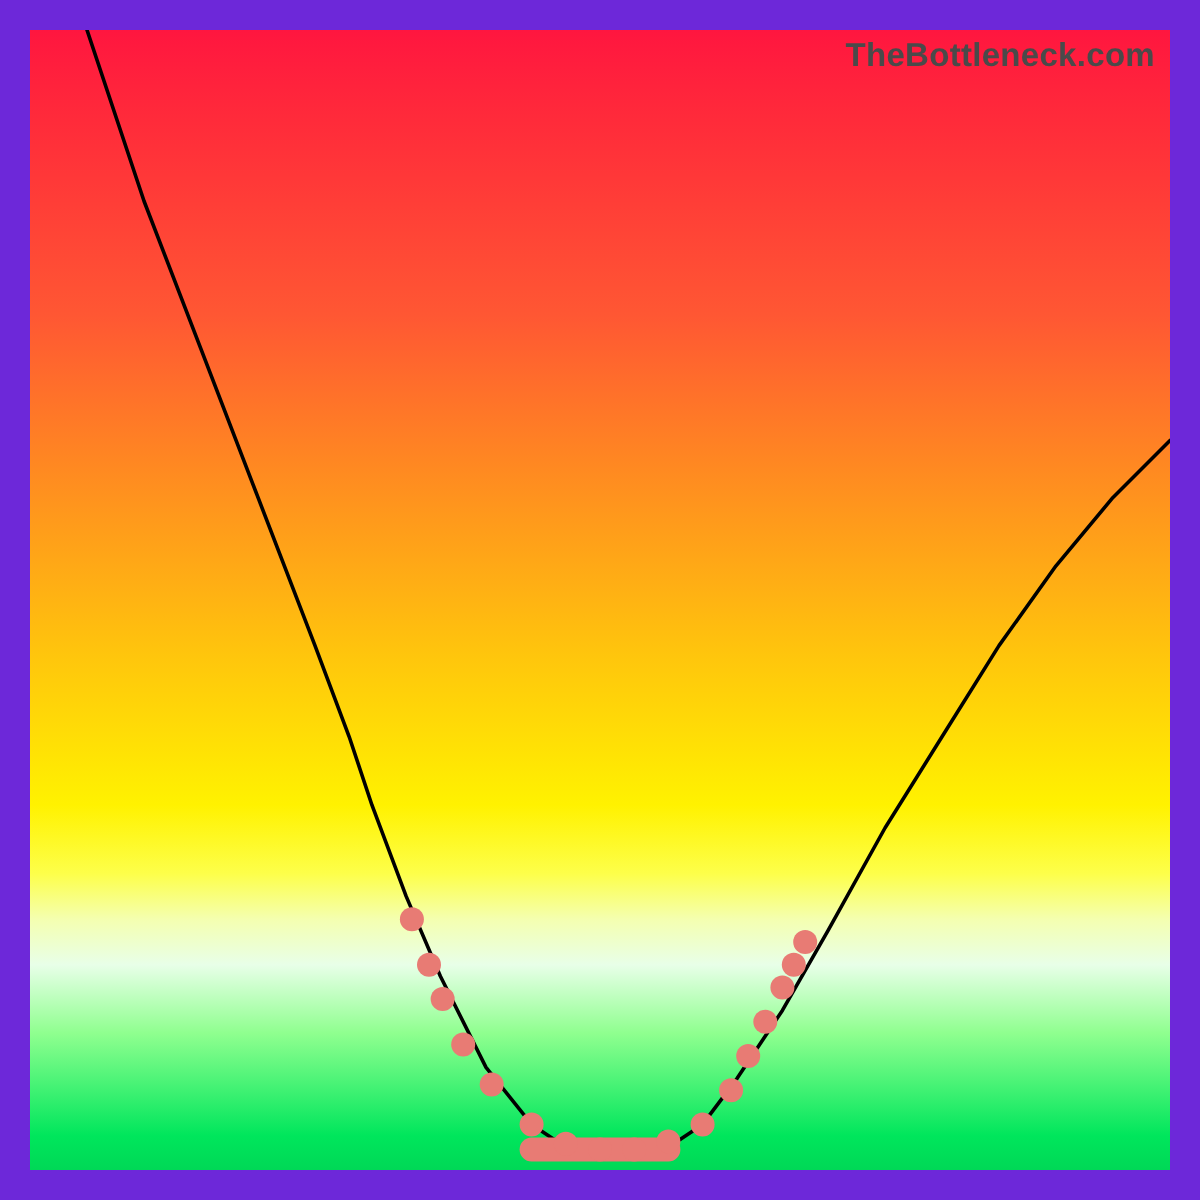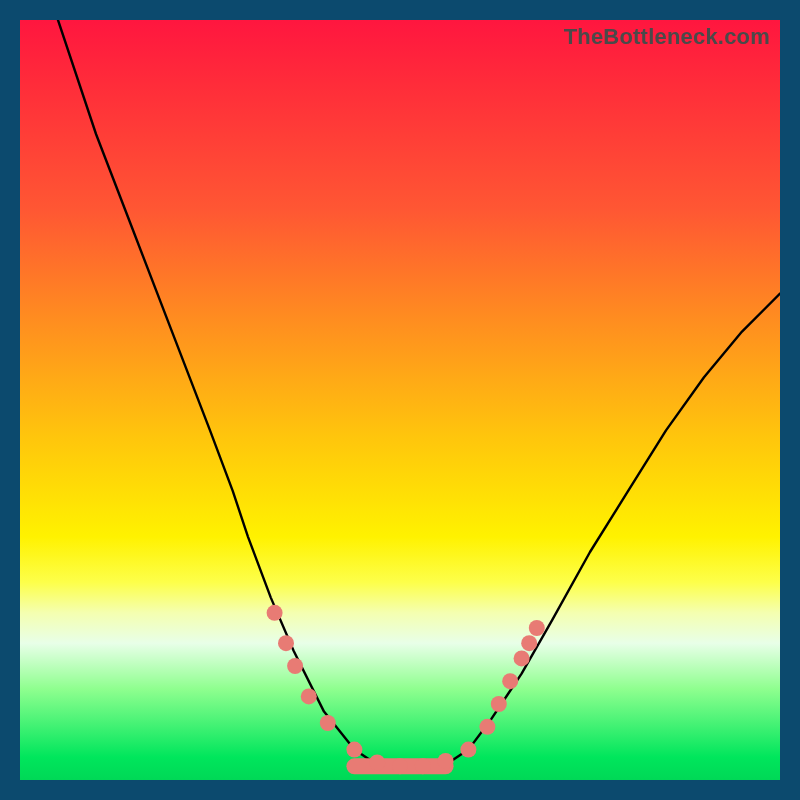--- a/index.html
+++ b/index.html
@@ -1,21 +1,21 @@
 <!DOCTYPE html>
 <html><head>
 <meta charset="utf-8">
 <style>
   * { margin: 0; padding: 0; box-sizing: border-box; }
   html, body { width: 800px; height: 800px; overflow: hidden; background: #000; }
   .frame {
     position: relative;
     width: 800px;
     height: 800px;
-    background: #0c4a6e;
+    background: #6d28d9;
   }
   .plot {
     position: absolute;
     left: 20px;
     top: 20px;
     width: 760px;
     height: 760px;
     background: linear-gradient(to bottom,
       #ff163f 0%,
       #ff2b3a 8%,

